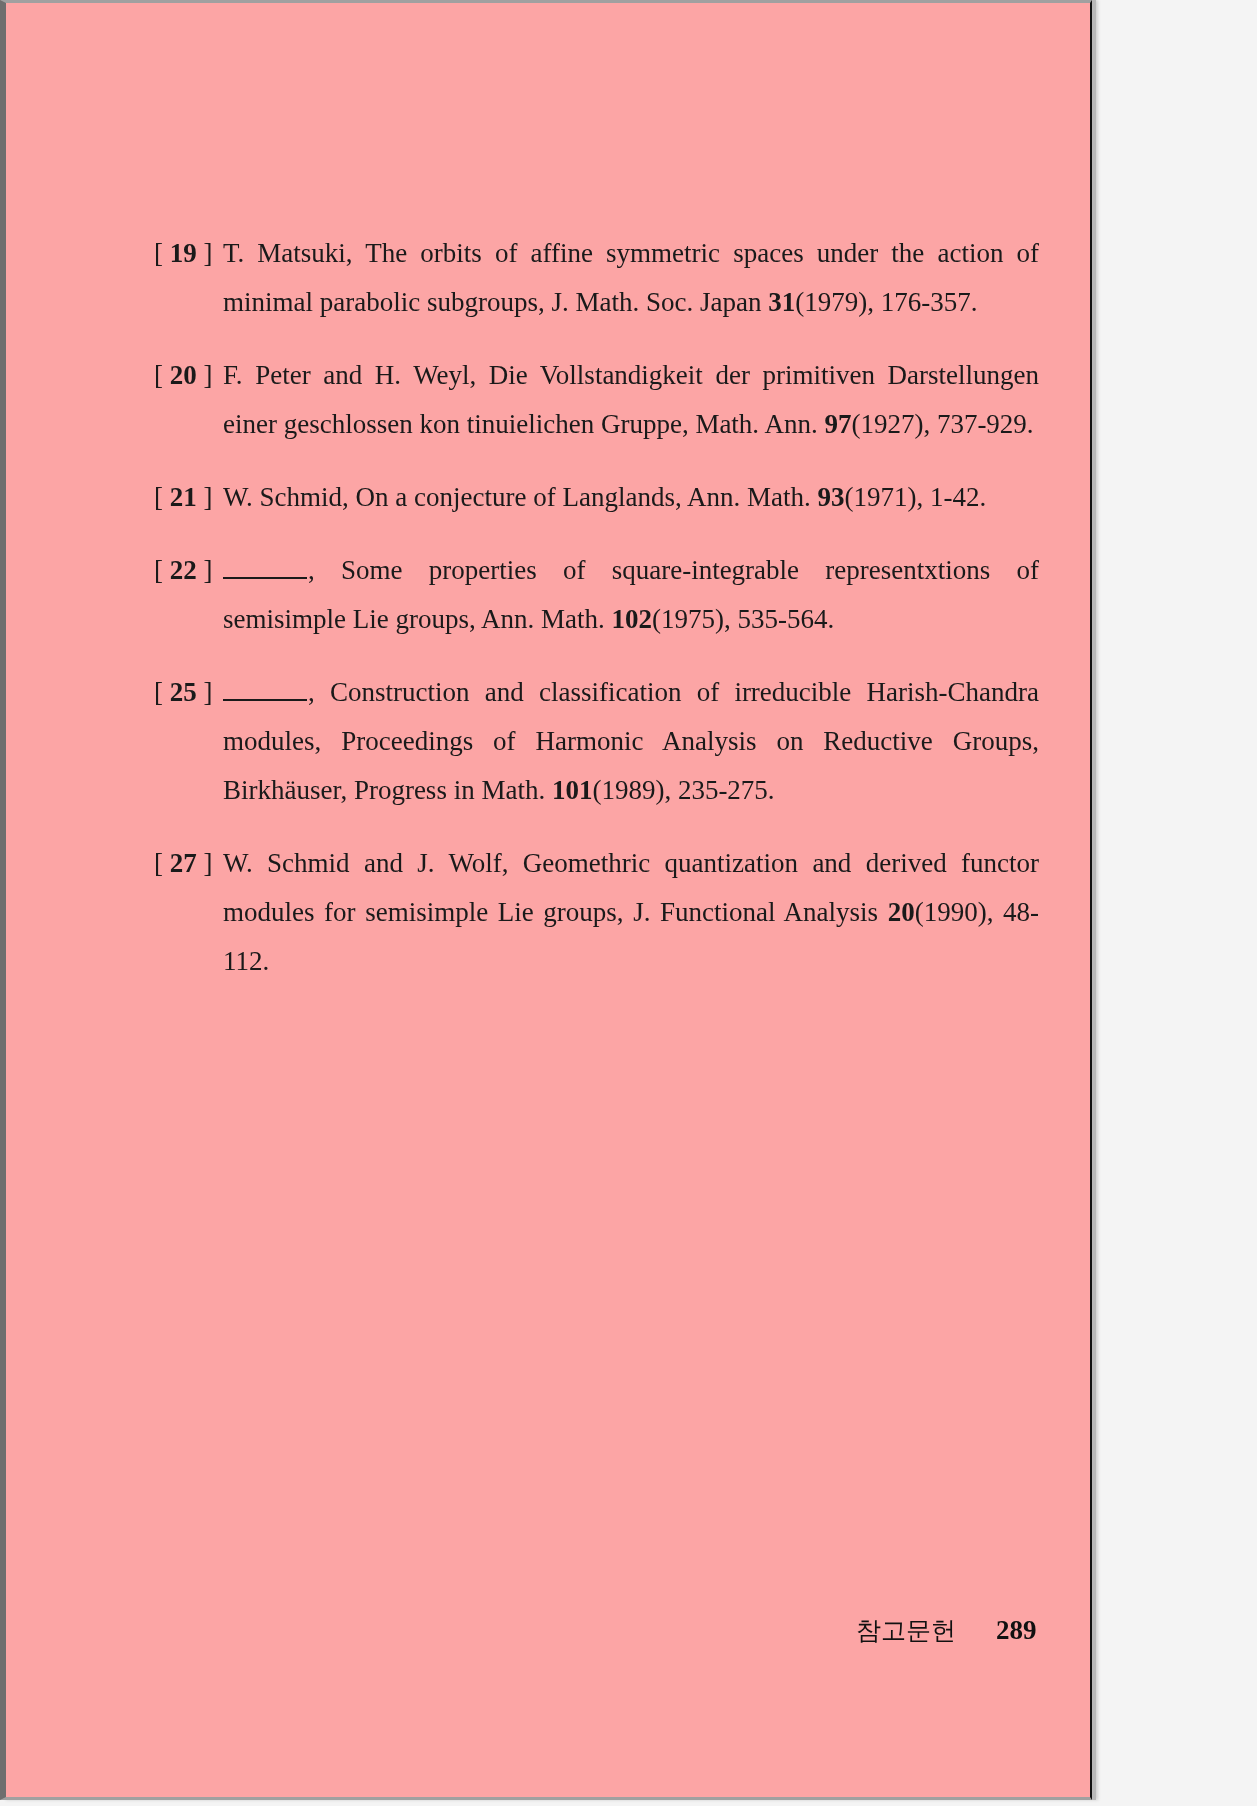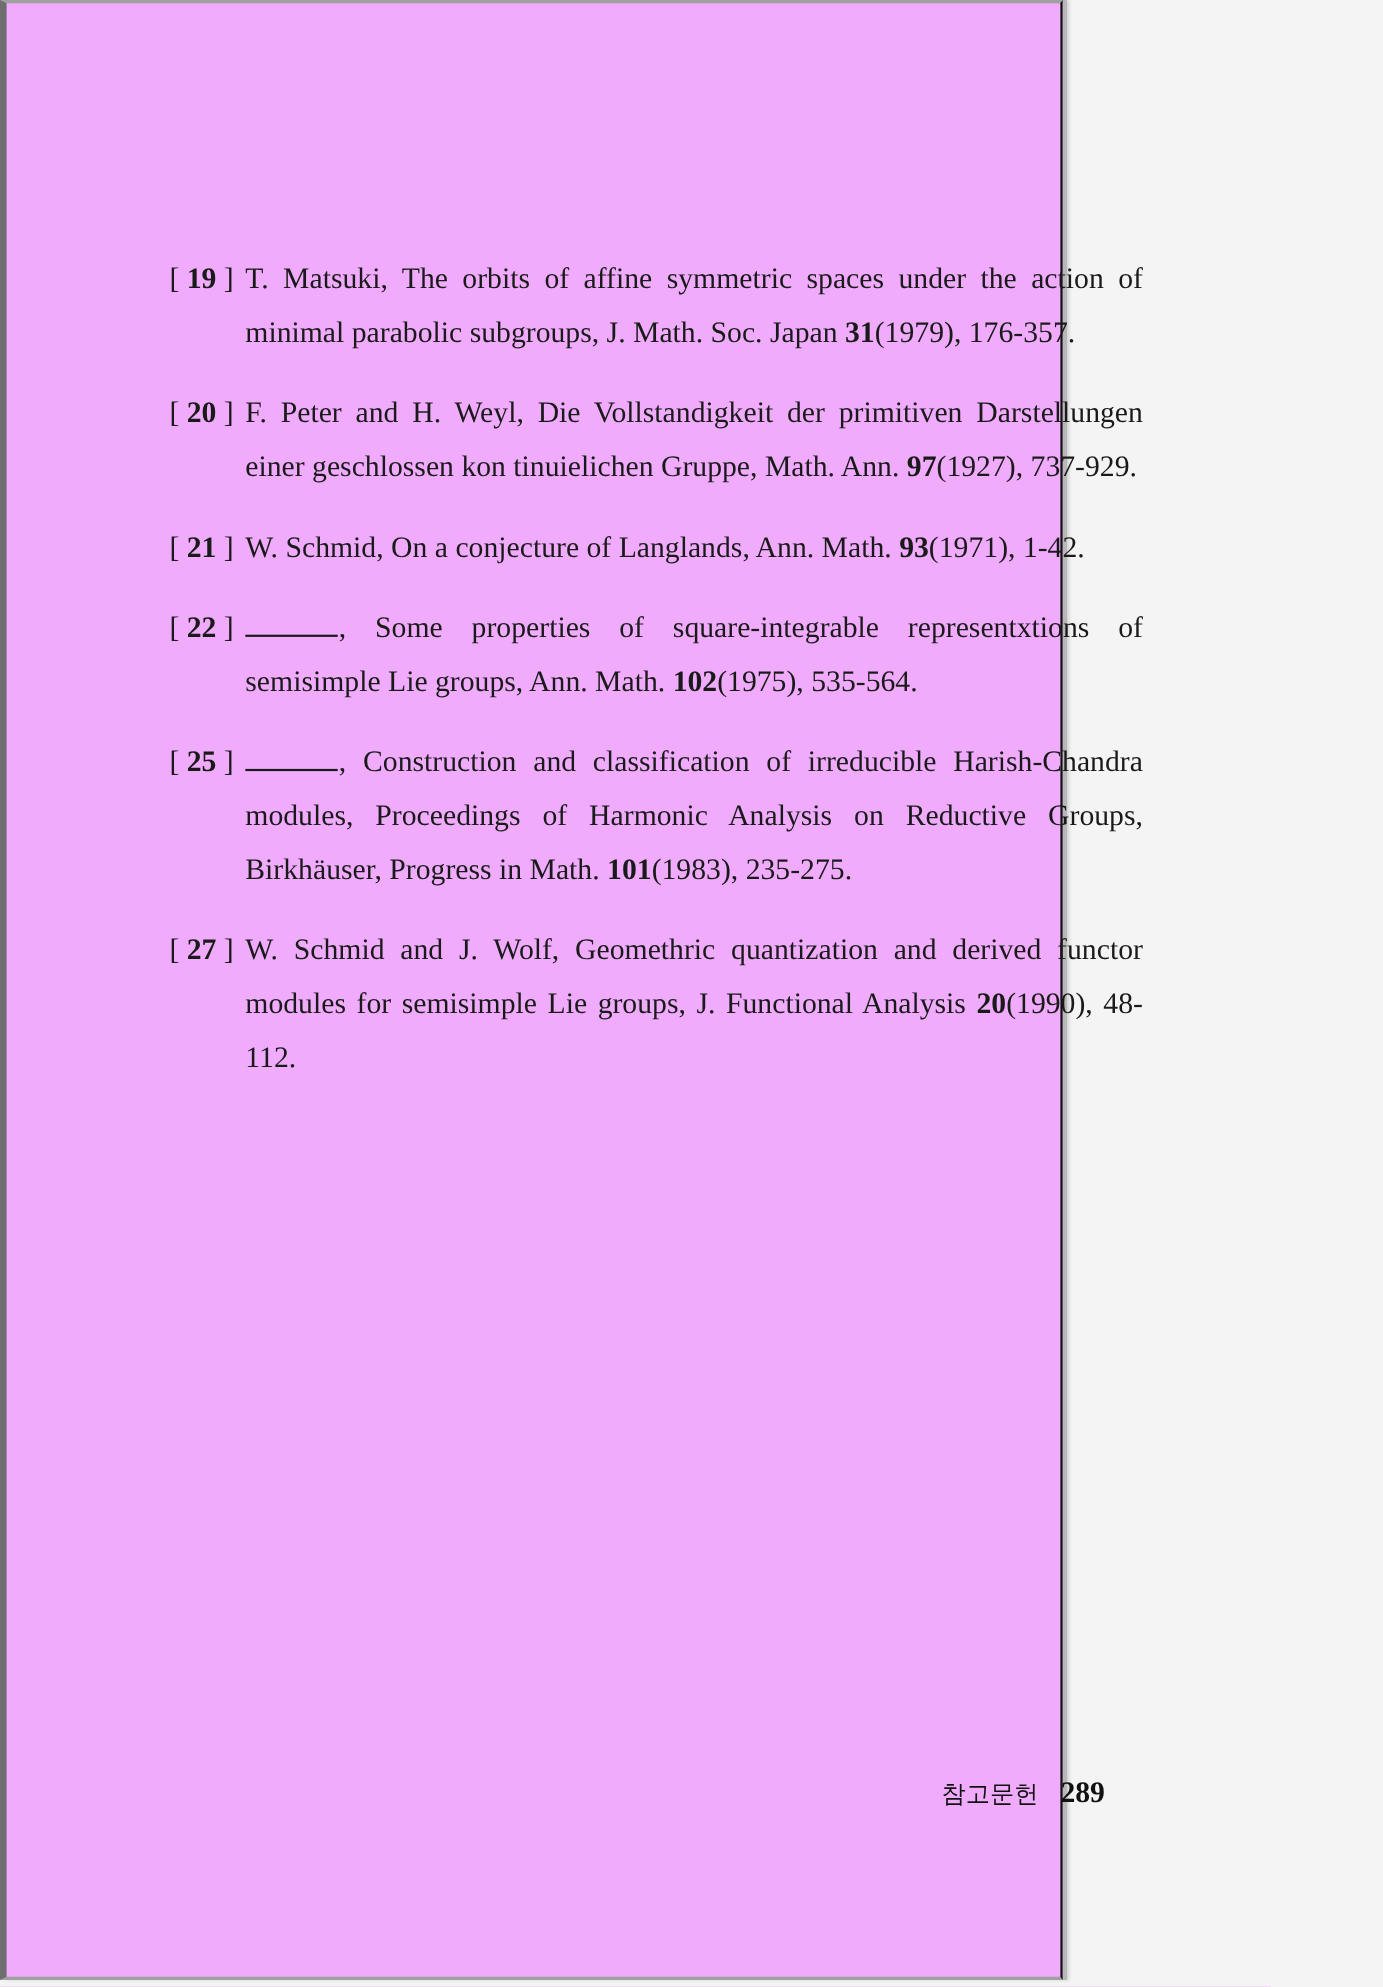--- a/index.html
+++ b/index.html
@@ -4,22 +4,22 @@
 <style>
   html, body { margin: 0; padding: 0; }
   body {
     width: 1257px; height: 1806px; overflow: hidden;
     background: #f4f4f4;
     position: relative;
     font-family: "Liberation Serif", "DejaVu Serif", serif;
   }
   .page {
     position: absolute; left: 0; top: 0;
-    width: 966px; height: 1800px;
-    background: #f0abfc;
+    width: 1092px; height: 1800px;
+    background: #fca5a5;
     border-top: 3px solid #a0a0a0;
     border-left: 6px solid #6e6e6e;
     border-right: 2px solid #111;
     border-bottom: 3px solid #a0a0a0;
     box-shadow: 4px 0 0 #b8b8b8, 6px 0 3px #d0d0d0;
     box-sizing: border-box;
   }
   .refs {
     position: absolute; left: 148px; top: 226px; width: 885px;
     color: #1a1a1a;
@@ -40,21 +40,21 @@
   .ref .body b { font-weight: bold; }
   .dash {
     display: inline-block; width: 84px; border-bottom: 2px solid #1a1a1a;
     vertical-align: baseline; margin-right: 1px; height: 0.55em;
   }
   .footer {
     position: absolute; left: 850px; top: 1611px;
     font-size: 27px; color: #111;
     white-space: nowrap;
   }
-  .footer .section { font-family: "DejaVu Sans", sans-serif; font-size: 22px; margin-right: 20px; }
+  .footer .section { font-family: "DejaVu Sans", sans-serif; font-size: 25px; margin-right: 40px; }
   .footer .pno { font-weight: bold; }
   sup { font-size: 0.65em; line-height: 0; }
 </style>
 </head>
 <body>
 
 <div class="page">
   <div class="refs">
 
     <div class="ref">
@@ -83,21 +83,21 @@
       <div class="body">
         <span class="dash"></span>, <span>Some properties of square-integrable representxtions of semisimple Lie groups</span>, <span>Ann. Math.</span> <b>102</b><span>(1975)</span>, <span>535-564.</span>
       </div>
     </div>
 
 
 
     <div class="ref">
       <span class="num">[ <b>25</b> ]</span>
       <div class="body">
-        <span class="dash"></span>, <span>Construction and classification of irreducible Harish-Chandra modules</span>, <span>Proceedings of Harmonic Analysis on Reductive Groups, Birkhäuser, Progress in Math.</span> <b>101</b><span>(1983)</span>, <span>235-275.</span>
+        <span class="dash"></span>, <span>Construction and classification of irreducible Harish-Chandra modules</span>, <span>Proceedings of Harmonic Analysis on Reductive Groups, Birkhäuser, Progress in Math.</span> <b>101</b><span>(1989)</span>, <span>235-275.</span>
       </div>
     </div>
 
 
     <div class="ref">
       <span class="num">[ <b>27</b> ]</span>
       <div class="body">
         <span>W. Schmid and J. Wolf</span>, <span>Geomethric quantization and derived functor modules for semisimple Lie groups</span>, <span>J. Functional Analysis</span> <b>20</b><span>(1990)</span>, <span>48-112.</span>
       </div>
     </div>

